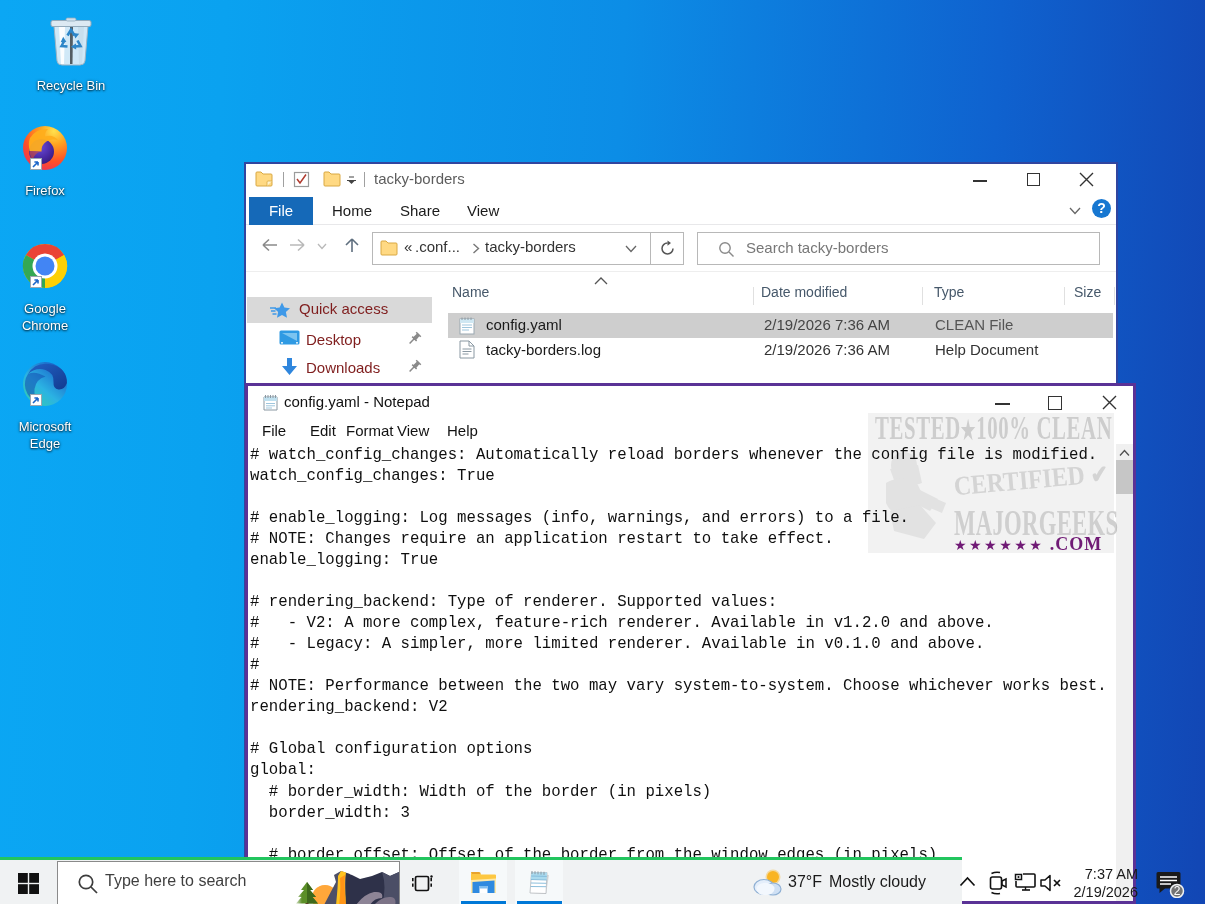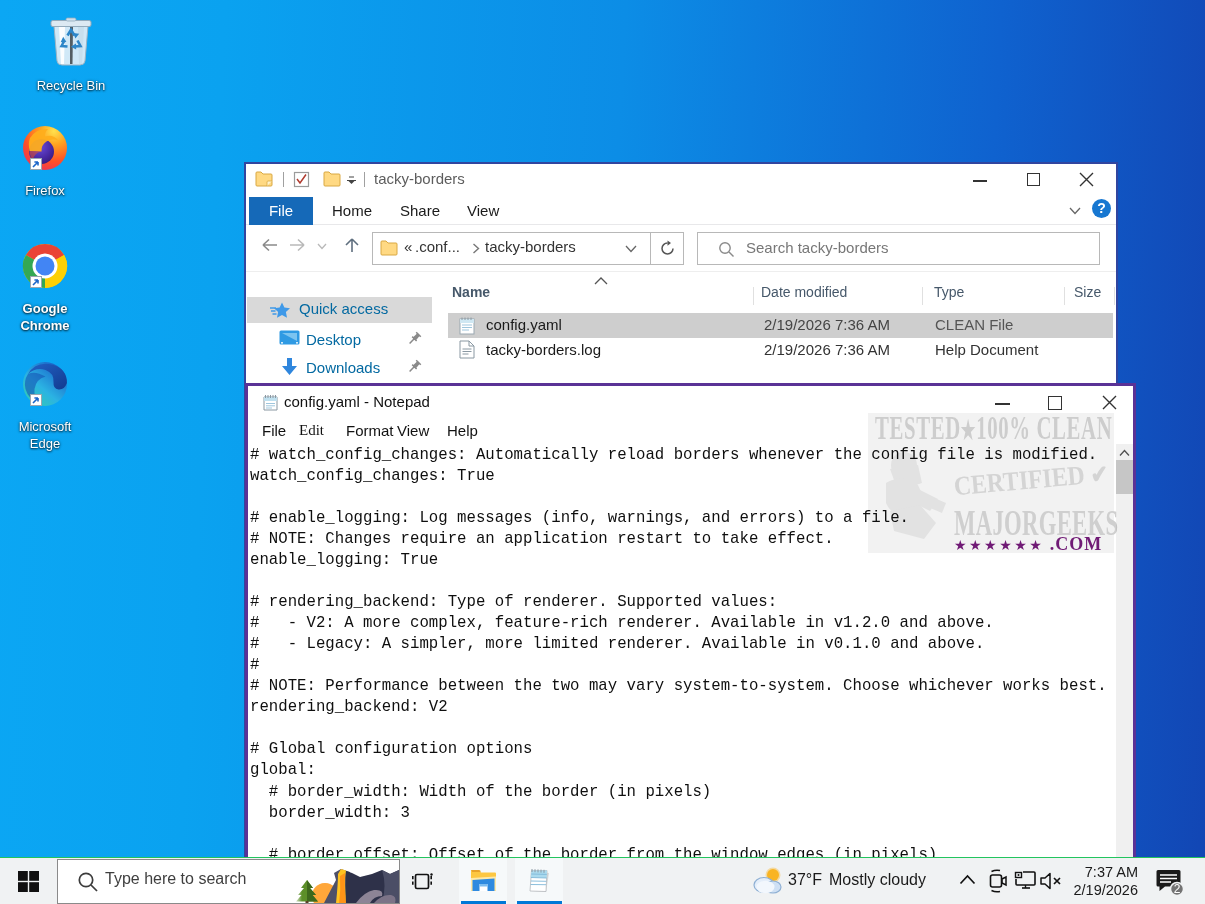--- a/index.html
+++ b/index.html
@@ -25,21 +25,21 @@
   #ex-addr { position:absolute; left:0; top:61px; width:100%; height:47px; background:#fff;
              border-bottom:1px solid #eee; }
   #ex-addrbox { position:absolute; left:126px; top:7px; width:279px; height:33px; border:1px solid #b8b8b8;
                 background:#fff; font-size:15px; color:#222; }
   #ex-refresh { position:absolute; left:405px; top:7px; width:33px; height:33px; border:1px solid #b8b8b8;
                 border-left:none; background:#fff; }
   #ex-search { position:absolute; left:451px; top:7px; width:403px; height:33px; border:1px solid #b8b8b8;
                background:#fff; font-size:15px; color:#777;padding-left:36px; }
   #ex-body { position:absolute; left:0; top:108px; width:100%; bottom:0; background:#fff; }
   #ex-side { position:absolute; left:0; top:0; width:201px; height:100%; background:#fff; }
-  .side-row { position:absolute; left:1px; width:185px; height:23px; font-size:15px; color:#0369a1; }
+  .side-row { position:absolute; left:1px; width:185px; height:23px; font-size:15px; color:#7f1d1d; }
   #ex-list { position:absolute; left:201px; top:0; right:0; height:100%; }
   .col-hdr { position:absolute; top:12px; font-size:14px; color:#46586a; }
   .f-row { position:absolute; left:1px; right:3px; height:25px; font-size:15px; color:#1a1a1a; }
   .f-row.sel { background:#cecece; }
 
   
   #notepad { position:absolute; left:245px; top:383px; width:891px; height:521px;
              background:#fff; border:3px solid #5a3296; }
   #np-title { position:absolute; left:0; top:0; width:100%; height:33px; background:#fff;
               font-size:15px; color:#111;padding-left:24px; }
@@ -50,22 +50,22 @@
              font-family:"Liberation Mono", monospace; font-size:15.7px; line-height:21.03px;
              color:#0f0f0f; white-space:pre; padding-left:2px; padding-top:1px; overflow:hidden; }
   #np-scroll { position:absolute; right:0; top:58px; width:17px; bottom:0; background:#f0f0f0; }
   #np-thumb { position:absolute; left:0; top:16px; width:17px; height:34px; background:#c6c6c6; }
 
   
   #wm { position:absolute; left:868px; top:413px; width:246px; height:140px; z-index:60;
         color:#c9c9c9; pointer-events:none; mix-blend-mode:multiply; }
 
   
-  #taskbar { position:absolute; left:0; top:857px; width:1205px; height:47px; background:#f0f2f3;
-             z-index:100; border-top:1px solid #22c55e; font-size:15px; color:#1a1a1a; }
+  #taskbar { position:absolute; left:0; top:857px; width:962px; height:47px; background:#f0f2f3;
+             z-index:100; border-top:3px solid #22c55e; font-size:15px; color:#1a1a1a; }
   #tb-search { position:absolute; left:57px; top:1px; width:343px; height:45px; background:#fff;
                border:1px solid #8a8a8a; }
   .tb-underline { position:absolute; bottom:0; height:3px; background:#0078d7; }
   .tb-btn-bg { position:absolute; top:0; height:47px; background:#f8fafb; opacity:.8; }
 </style>
 </head>
 <body>
 
 <div class="dicon" style="left:12px; top:14px;margin-left:14px;">
   <svg width="50" height="54" viewBox="0 0 50 54">
@@ -110,21 +110,21 @@
     <path d="M9.5 28 L21.5 28.5 Q14 30 13 37 Q9.5 33 9.5 28 Z" fill="#f4511e" opacity="0.5"></path>
   </svg>
   Firefox
   <div class="shortcut" style="left:30px; top:35px;">
     <svg width="10" height="10" viewBox="0 0 10 10">
         <path d="M2 8 L7 3 M7 3 L3.4 3 M7 3 L7 6.6" stroke="#1b66c9" stroke-width="1.6" fill="none"></path>
       </svg>
   </div>
 </div>
 
-<div class="dicon" style="left:0px; top:241px;font-weight:bold;">
+<div class="dicon" style="left:0px; top:241px;">
   <svg width="50" height="50" viewBox="0 0 50 50">
     <circle cx="25" cy="25" r="22" fill="#fdd005"></circle>
     <path d="M25 25 L5.9 14 A22 22 0 0 1 44.1 14 Z" fill="#ea4335"></path>
     <path d="M5.9 14 A22 22 0 0 0 25 47 L25 25 Z" fill="#34a853"></path>
     <path d="M25 47 A22 22 0 0 0 44.1 14 L25 25 Z" fill="#fdd005"></path>
     <circle cx="25" cy="25" r="12.5" fill="#fff"></circle>
     <circle cx="25" cy="25" r="9.5" fill="#4285f4"></circle>
   </svg>
   Google<br>Chrome
   <div class="shortcut" style="left:30px; top:35px;">
@@ -271,21 +271,21 @@
         <svg class="abs" style="left:161px;top:3px;" width="14" height="15" viewBox="0 0 14 15">
           <path d="M8.2 1.2 L12.8 5.8 M10.8 3.5 L6.2 7 M4.2 5.6 L8.6 10 M6.2 7.8 L1.6 12.6" stroke="#8a8a8a" stroke-width="1.5" fill="none"></path>
           <path d="M9.3 2.2 L11.8 4.7 L7.9 9.2 L4.9 6.4 Z" fill="#8a8a8a"></path>
         </svg>
       </div>
     </div>
     <div id="ex-list">
       <svg class="abs" style="left:147px;top:5px;" width="14" height="8" viewBox="0 0 14 8">
         <path d="M1 7 L7 1 L13 7" fill="none" stroke="#555" stroke-width="1.3"></path>
       </svg>
-      <div class="col-hdr" style="left:5px;font-weight:bold;">Name</div>
+      <div class="col-hdr" style="left:5px;">Name</div>
       <div class="col-hdr" style="left:314px;">Date modified</div>
       <div class="col-hdr" style="left:487px;">Type</div>
       <div class="col-hdr" style="left:627px;">Size</div>
       <div class="abs" style="left:306px;top:15px;width:1px;height:18px;background:#e0e0e0;"></div>
       <div class="abs" style="left:475px;top:15px;width:1px;height:18px;background:#e0e0e0;"></div>
       <div class="abs" style="left:617px;top:15px;width:1px;height:18px;background:#e0e0e0;"></div>
       <div class="abs" style="left:667px;top:15px;width:1px;height:18px;background:#e0e0e0;"></div>
       <div class="f-row sel" style="top:41px;text-decoration:underline;">
         <svg class="abs" style="left:10px;top:3px;" width="18" height="19" viewBox="0 0 18 19">
           <rect x="2" y="3" width="14" height="15" fill="#fff" stroke="#9aa7b0" stroke-width="1"></rect>
@@ -321,21 +321,21 @@
     </svg>
     <span style="position:absolute;left:36px;top:7px;">config.yaml - Notepad</span>
     <div class="abs" style="left:747px;top:17px;width:15px;height:1.5px;background:#333;"></div>
     <div class="abs" style="left:800px;top:10px;width:14px;height:14px;border:1.4px solid #333;"></div>
     <svg class="abs" style="left:854px;top:9px;" width="15" height="15" viewBox="0 0 15 15">
       <path d="M1 1 L14 14 M14 1 L1 14" stroke="#333" stroke-width="1.4"></path>
     </svg>
   </div>
   <div id="np-menu">
     <span style="left:14px;">File</span>
-    <span style="left:51px;font-family:Liberation Serif, serif;">Edit</span>
+    <span style="left:62px;">Edit</span>
     <span style="left:98px;">Format</span>
     <span style="left:149px;">View</span>
     <span style="left:199px;">Help</span>
   </div>
   <div id="np-text"># watch_config_changes: Automatically reload borders whenever the config file is modified.
 watch_config_changes: True
 
 # enable_logging: Log messages (info, warnings, and errors) to a file.
 # NOTE: Changes require an application restart to take effect.
 enable_logging: True

